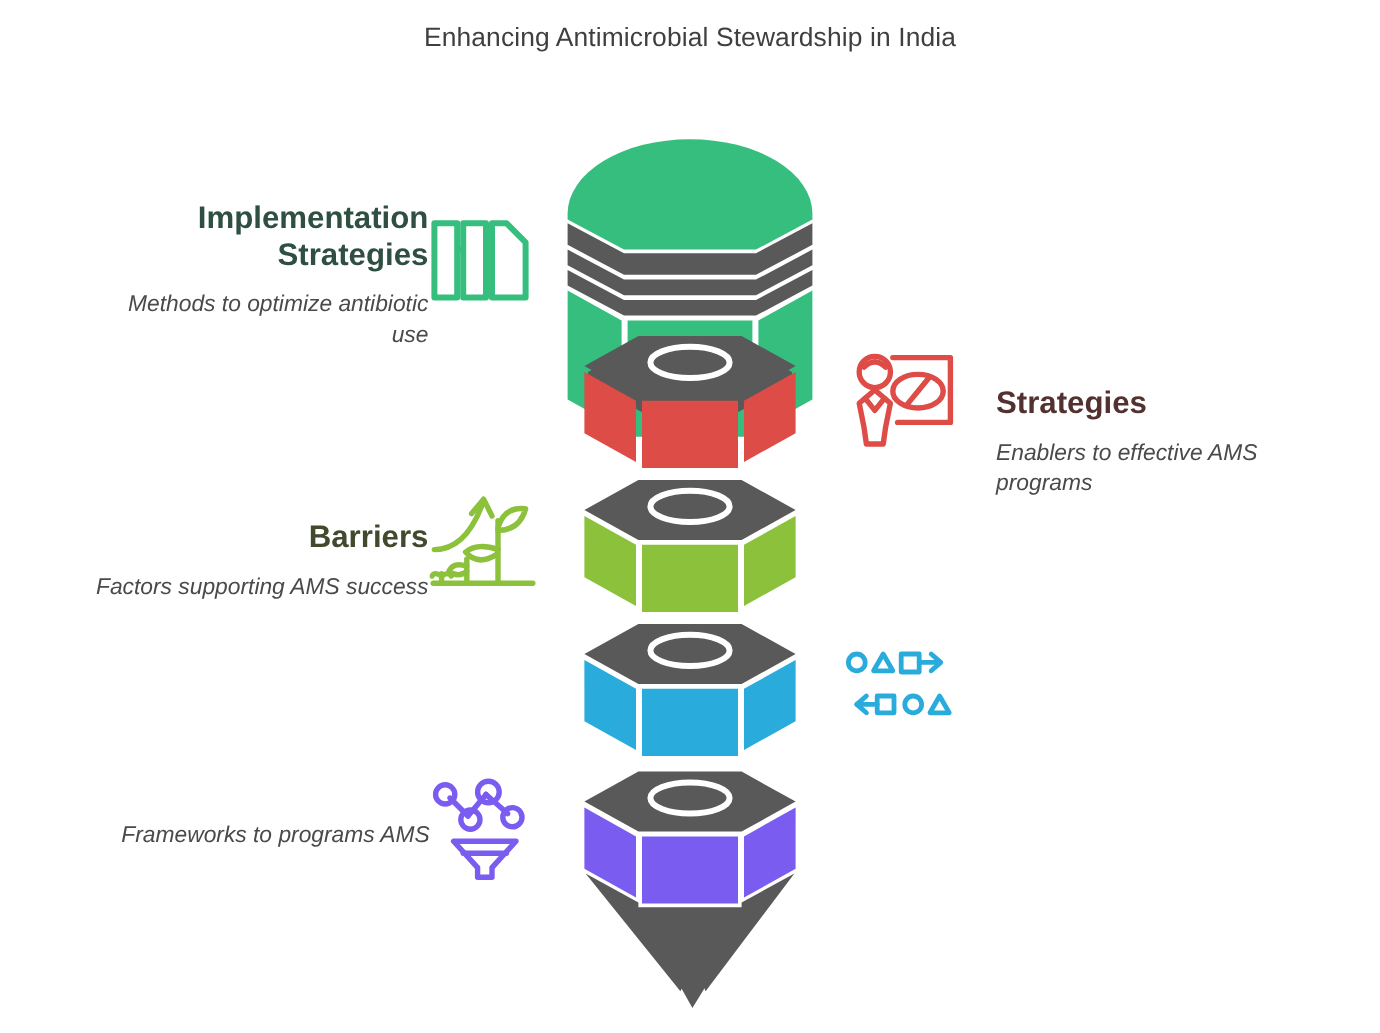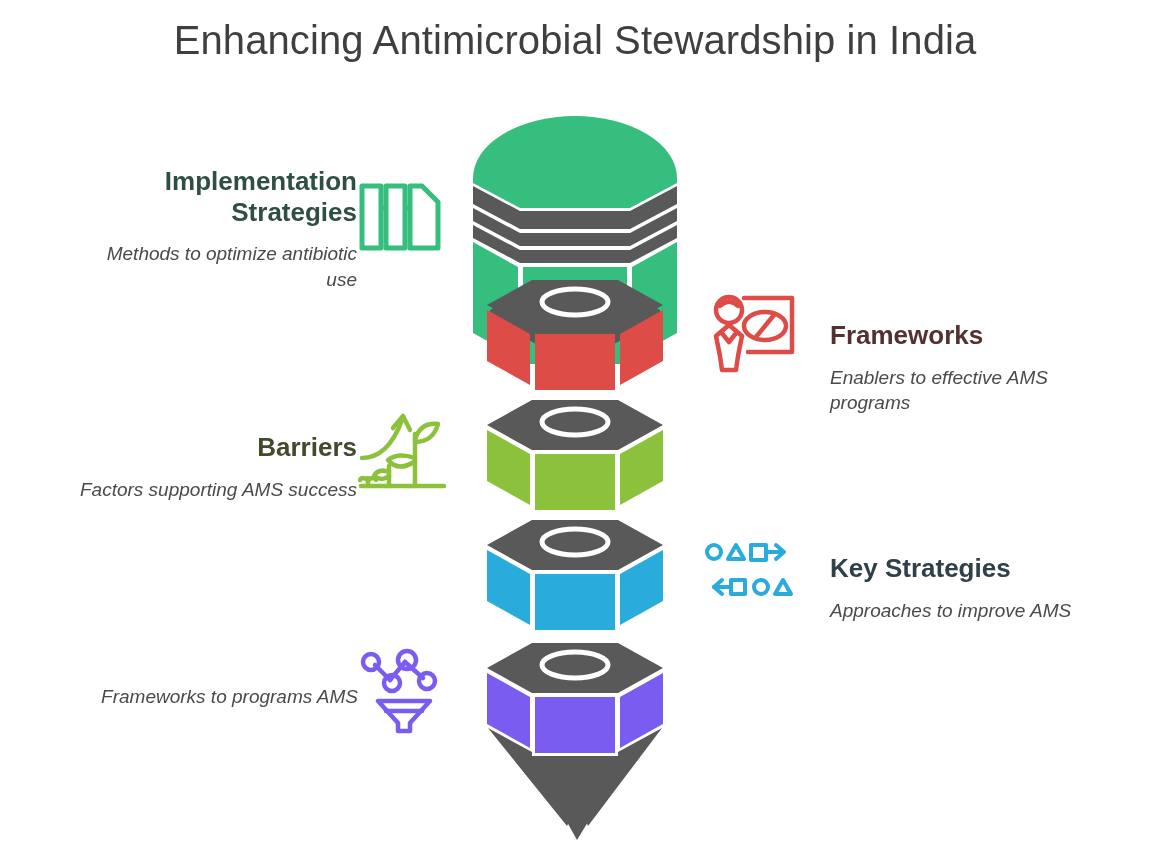--- a/index.html
+++ b/index.html
@@ -7,21 +7,21 @@
     width: 1150px; height: 861px;
     background: #ffffff;
     font-family: "Liberation Sans", sans-serif;
     overflow: hidden;
   }
   .page { position: relative; width: 1150px; height: 861px; background: #fff; }
 
   .title {
     position: absolute; top: 18px; left: 0; width: 1150px;
     text-align: center;
-    font-size: 40px; font-weight: 400; color: #3f3f3f;
+    font-size: 22px; font-weight: 400; color: #3f3f3f;
     letter-spacing: 0.1px;
   }
 
   
   .label-block { position: absolute; margin-left: 20px; }
   .label-block .heading {
     font-size: 26px; font-weight: 700; line-height: 1.18;
   }
   .label-block .desc {
     font-size: 19px; font-weight: 400; color: #4a4a4a; line-height: 1.35;
@@ -128,28 +128,24 @@
   <div class="label-block left" id="blk-enablers">
     <div class="heading" style="color:#414a2c">Barriers</div>
     <div class="desc">Factors supporting AMS success</div>
   </div>
 
   <div class="label-block left" id="blk-policysupport">
     <div class="desc">Frameworks to programs AMS</div>
   </div>
 
   <div class="label-block right" id="blk-challenges">
-    <div class="heading" style="color:#523130">Frameworks</div>
+    <div class="heading" style="color:#523130">Strategies</div>
     <div class="desc">Enablers to effective AMS programs</div>
   </div>
 
-  <div class="label-block right" id="blk-keystrategies">
-    <div class="heading" style="color:#2f4049">Key Strategies</div>
-    <div class="desc">Approaches to improve AMS</div>
-  </div>
 
   <div class="icon" id="icon-implementation">
     <svg width="88" height="88" viewBox="0 0 88 88" xmlns="http://www.w3.org/2000/svg">
       <g fill="none" stroke="#35be7d" stroke-width="5" stroke-linejoin="round">
         <rect x="4" y="14" width="19" height="62"></rect>
         <rect x="28" y="14" width="19" height="62"></rect>
         <path d="M52 14 L64 14 L80 30 L80 76 L52 76 Z"></path>
         <path d="M23 36 L28 36"></path>
         <path d="M47 36 L52 36"></path>
       </g>

